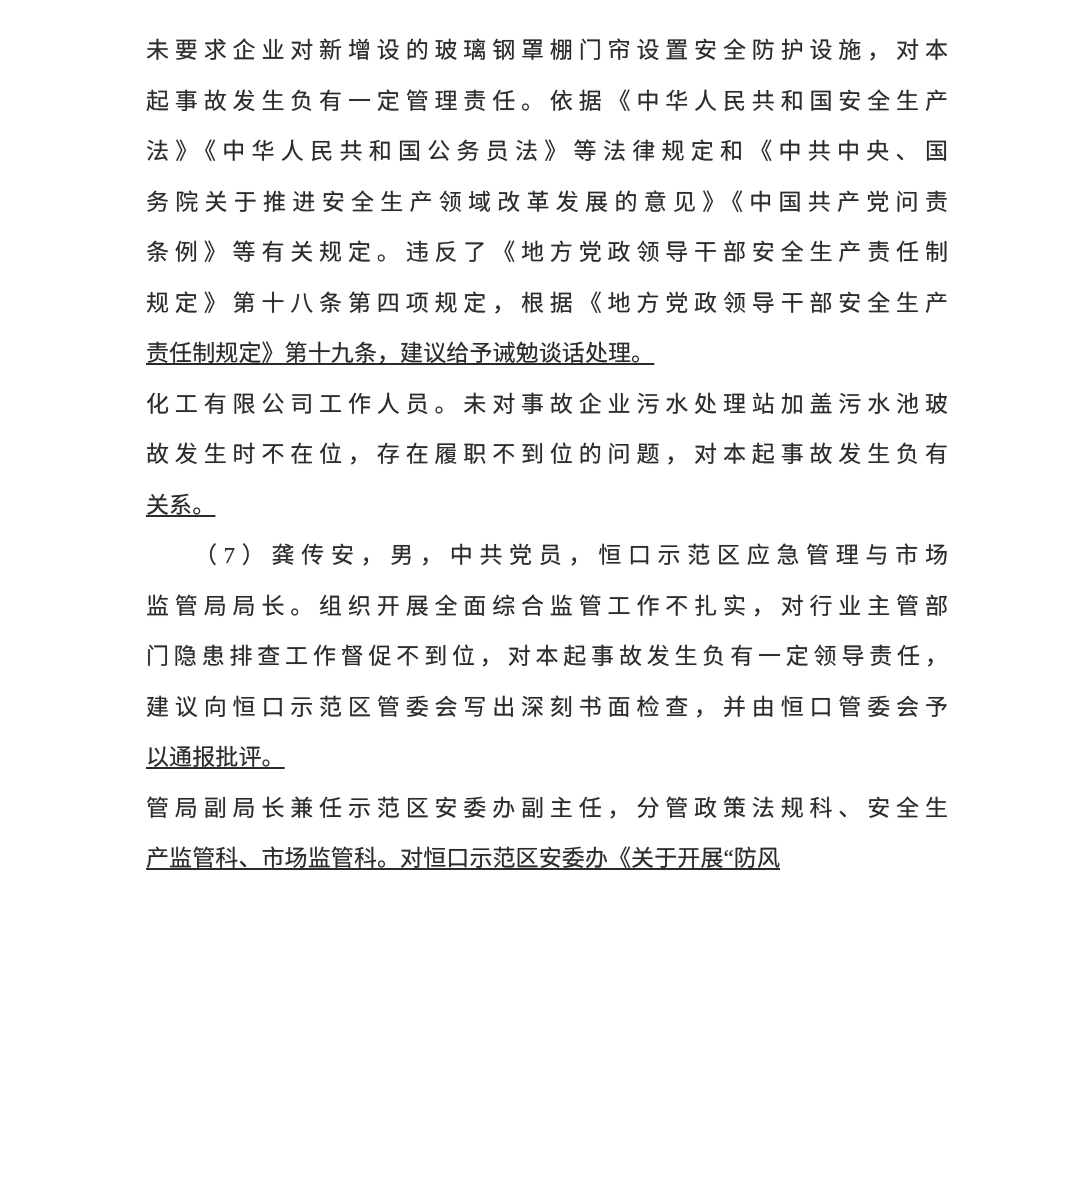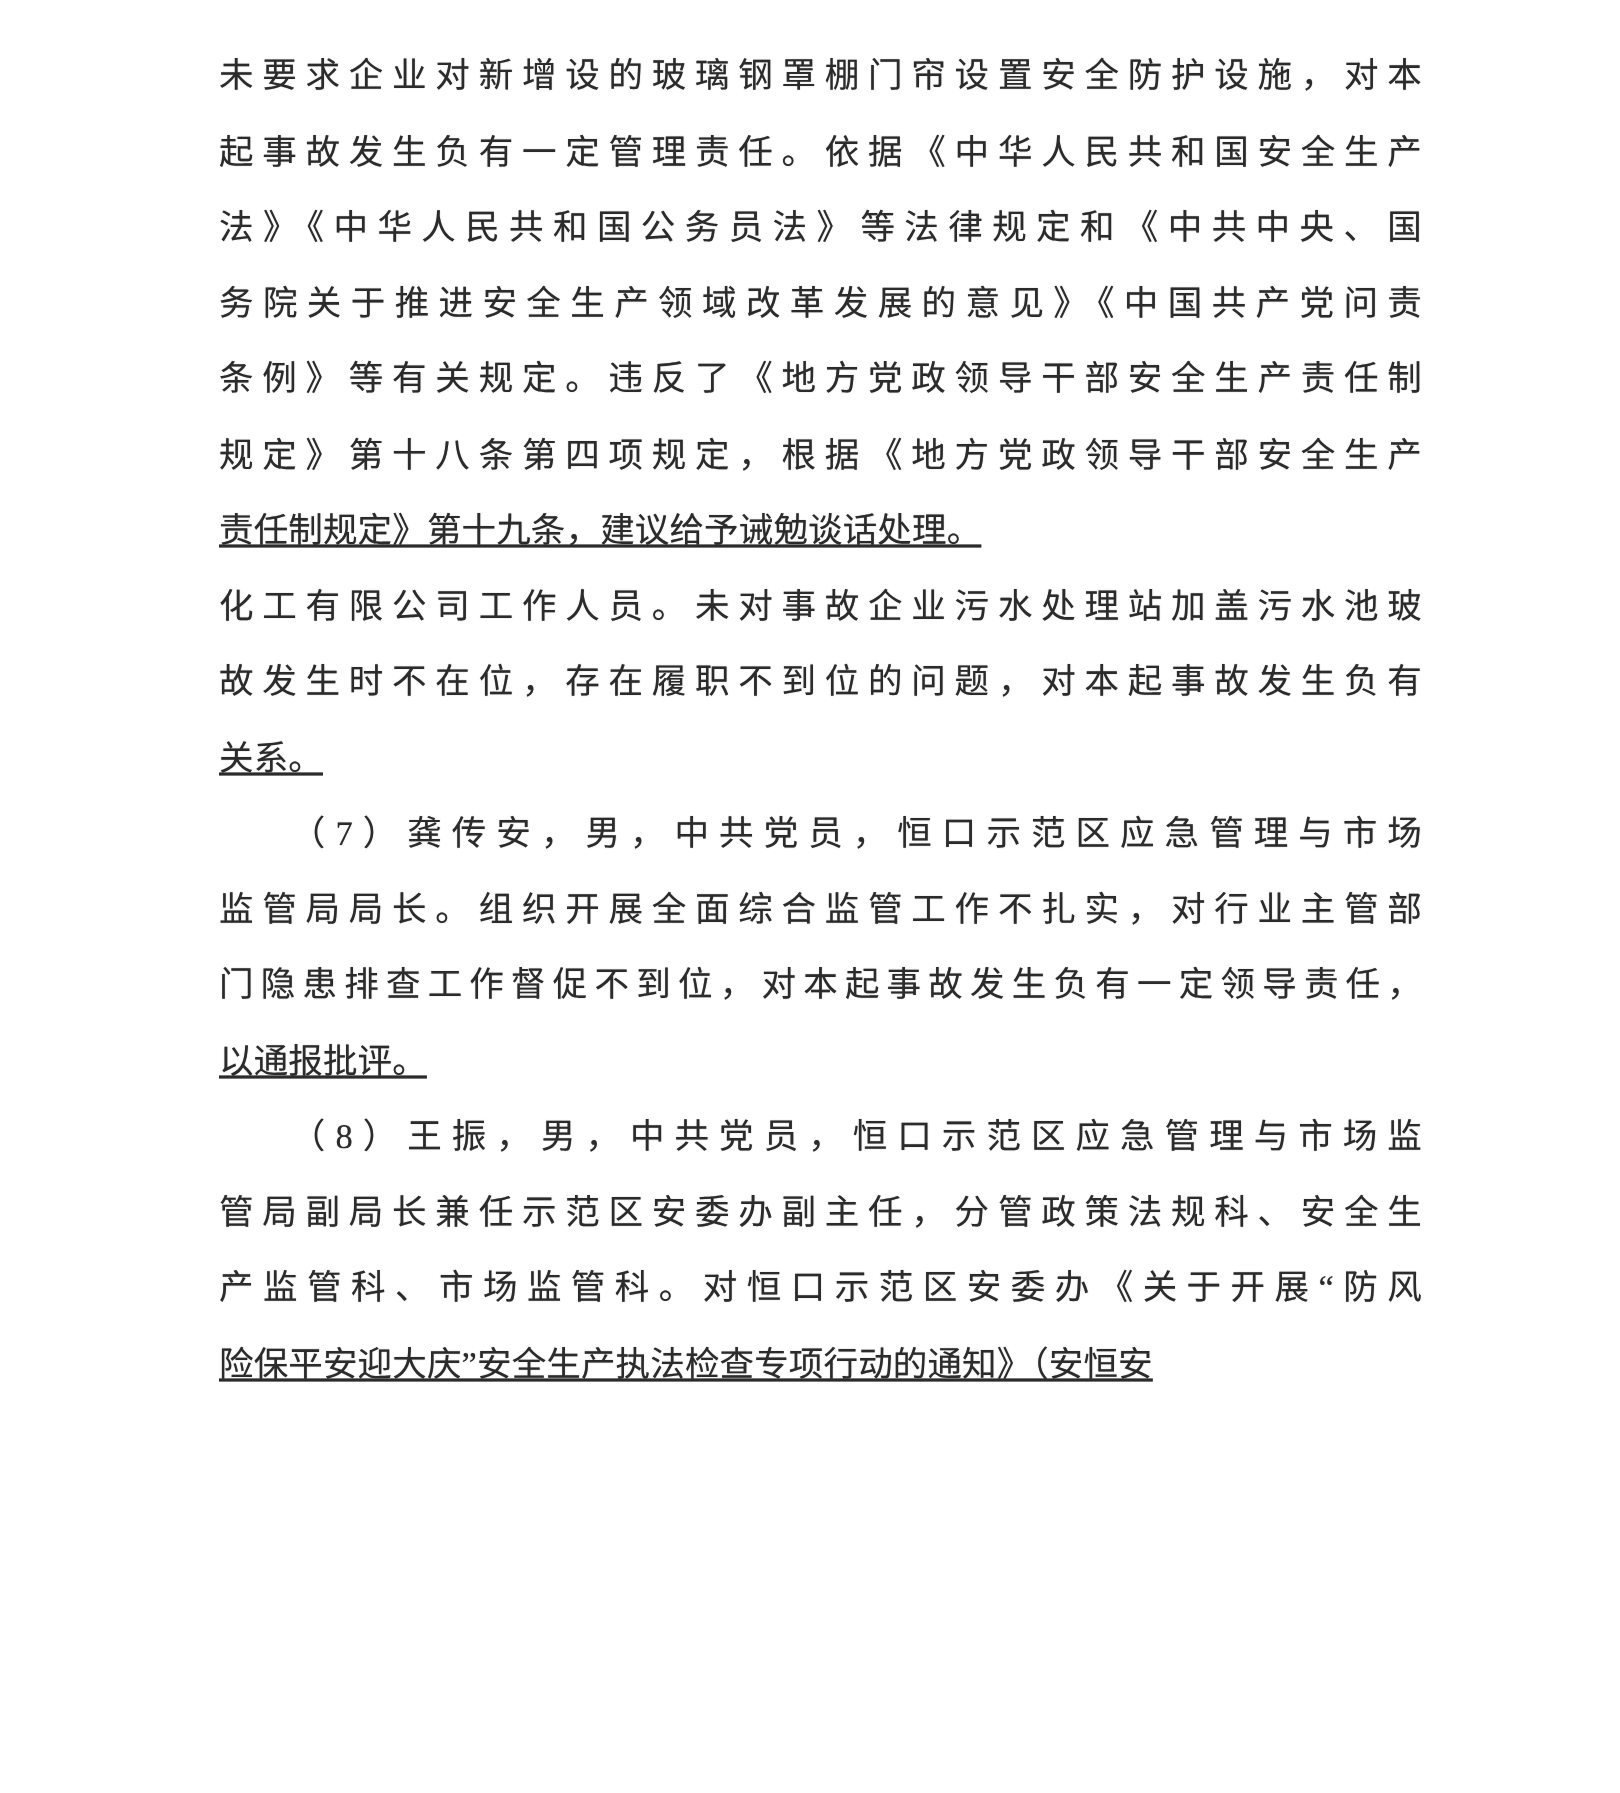--- a/index.html
+++ b/index.html
@@ -59,22 +59,21 @@
       </div>
       <div class="para">
         <div class="line">化工有限公司工作人员。未对事故企业污水处理站加盖污水池玻</div>
         <div class="line">故发生时不在位，存在履职不到位的问题，对本起事故发生负有</div>
         <div class="line">关系。</div>
       </div>
       <div class="para">
         <div class="line">　　（7）龚传安，男，中共党员，恒口示范区应急管理与市场</div>
         <div class="line">监管局局长。组织开展全面综合监管工作不扎实，对行业主管部</div>
         <div class="line">门隐患排查工作督促不到位，对本起事故发生负有一定领导责任，</div>
+        <div class="line">建议向恒口示范区管委会写出深刻书面检查，并由恒口管委会予</div>
         <div class="line">以通报批评。</div>
       </div>
       <div class="para">
-        <div class="line">　　（8）王振，男，中共党员，恒口示范区应急管理与市场监</div>
         <div class="line">管局副局长兼任示范区安委办副主任，分管政策法规科、安全生</div>
         <div class="line">产监管科、市场监管科。对恒口示范区安委办《关于开展“防风</div>
-        <div class="line">险保平安迎大庆”安全生产执法检查专项行动的通知》（安恒安</div>
       </div>
     </div>
 </div>
 
 </body></html>

